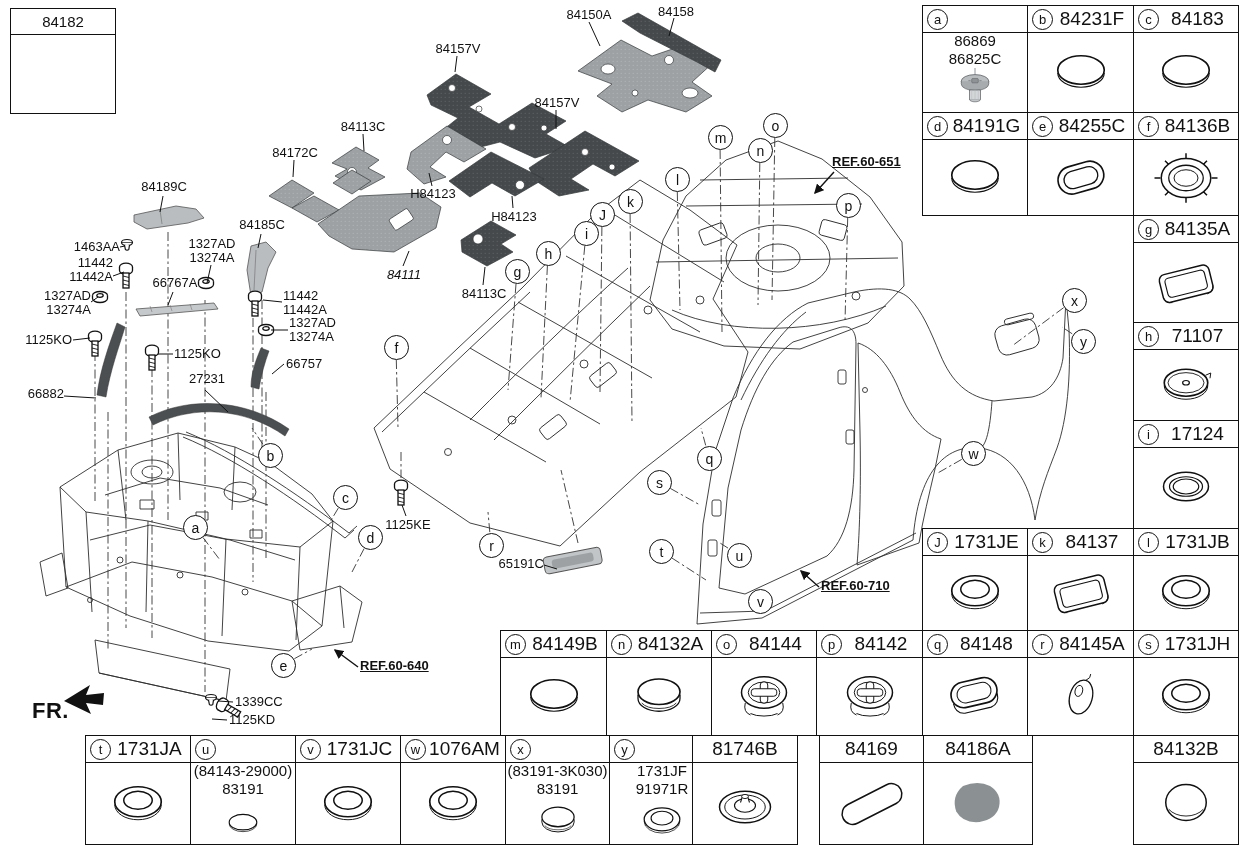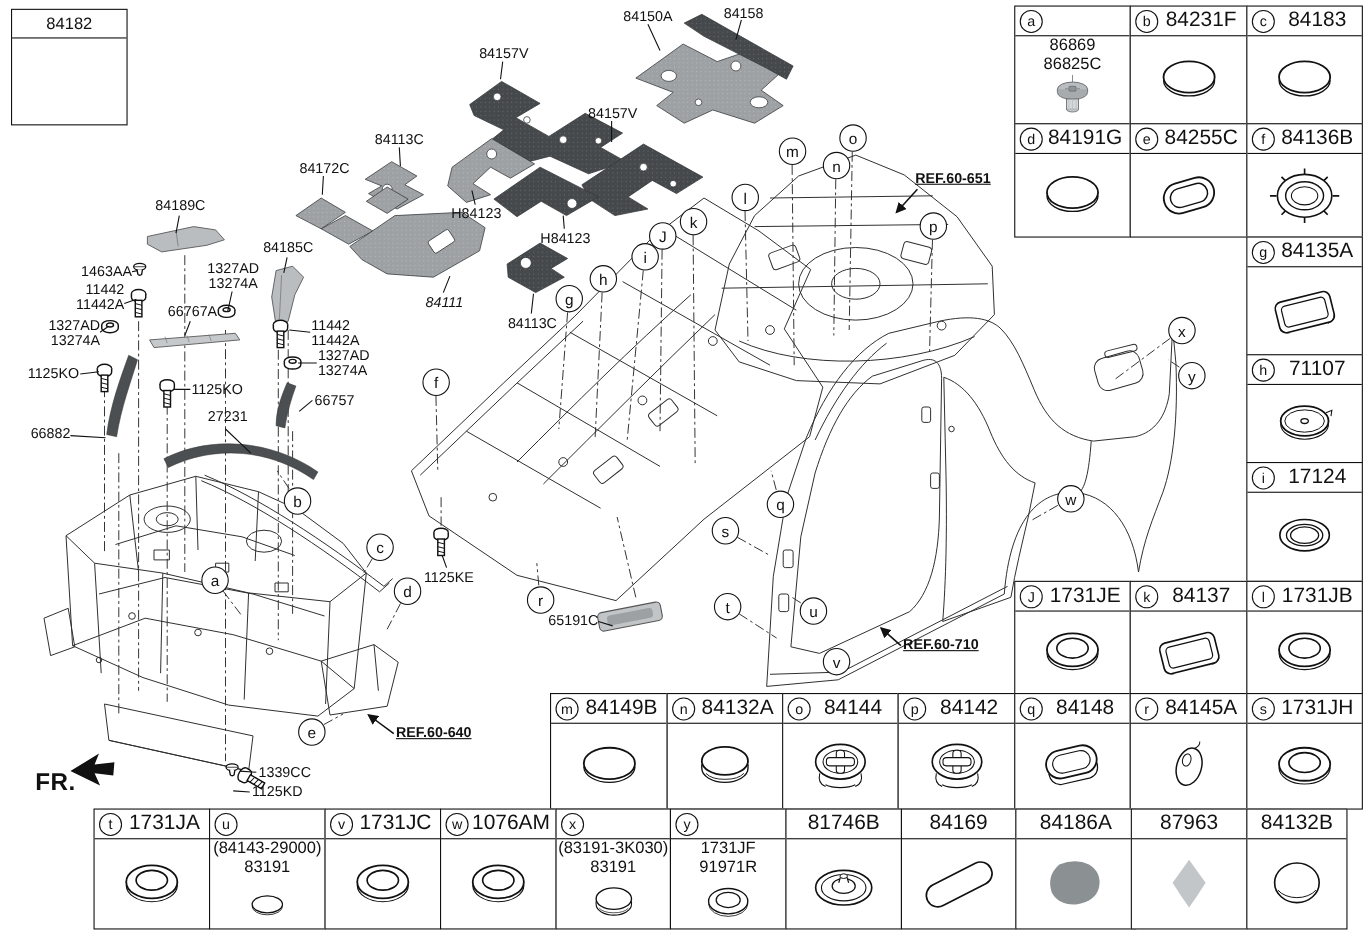--- a/index.html
+++ b/index.html
@@ -687,21 +687,21 @@
         <span class="pn"></span>
       </div>
       <div class="cell-body">
         <div class="bl">1731JF</div>
         <div class="bl">91971R</div>
         <svg viewBox="0 0 100 80" width="74" height="48">
           <use href="#sym-ring-plug"></use>
         </svg>
       </div>
     </div>
-    <div class="cell" style="left: 714px; top: 735px; width: 106px; height: 110px;">
+    <div class="cell" style="left: 692px; top: 735px; width: 106px; height: 110px;">
       <div class="cell-head">
         <span class="pn">81746B</span>
       </div>
       <div class="cell-body">
         <svg viewBox="0 0 100 80" width="92" height="60">
           <use href="#sym-dome-grommet"></use>
         </svg>
       </div>
     </div>
     <div class="cell" style="left: 819px; top: 735px; width: 105px; height: 110px;">
@@ -717,31 +717,21 @@
     <div class="cell" style="left: 923px; top: 735px; width: 110px; height: 110px;">
       <div class="cell-head">
         <span class="pn">84186A</span>
       </div>
       <div class="cell-body">
         <svg viewBox="0 0 100 80" width="92" height="60">
           <use href="#sym-dark-blob-pad"></use>
         </svg>
       </div>
     </div>
-    <div class="cell" style="left: 1028px; top: 735px; width: 106px; height: 110px;">
-      <div class="cell-head">
-        <span class="pn">87963</span>
-      </div>
-      <div class="cell-body">
-        <svg viewBox="0 0 100 80" width="92" height="60">
-          <use href="#sym-light-diamond-pad"></use>
-        </svg>
-      </div>
-    </div>
-    <div class="cell" style="left: 1133px; top: 735px; width: 92px; height: 110px;">
+    <div class="cell" style="left: 1133px; top: 735px; width: 106px; height: 110px;">
       <div class="cell-head">
         <span class="pn">84132B</span>
       </div>
       <div class="cell-body">
         <svg viewBox="0 0 100 80" width="92" height="60">
           <use href="#sym-circle-plug"></use>
         </svg>
       </div>
     </div>
   </div>

